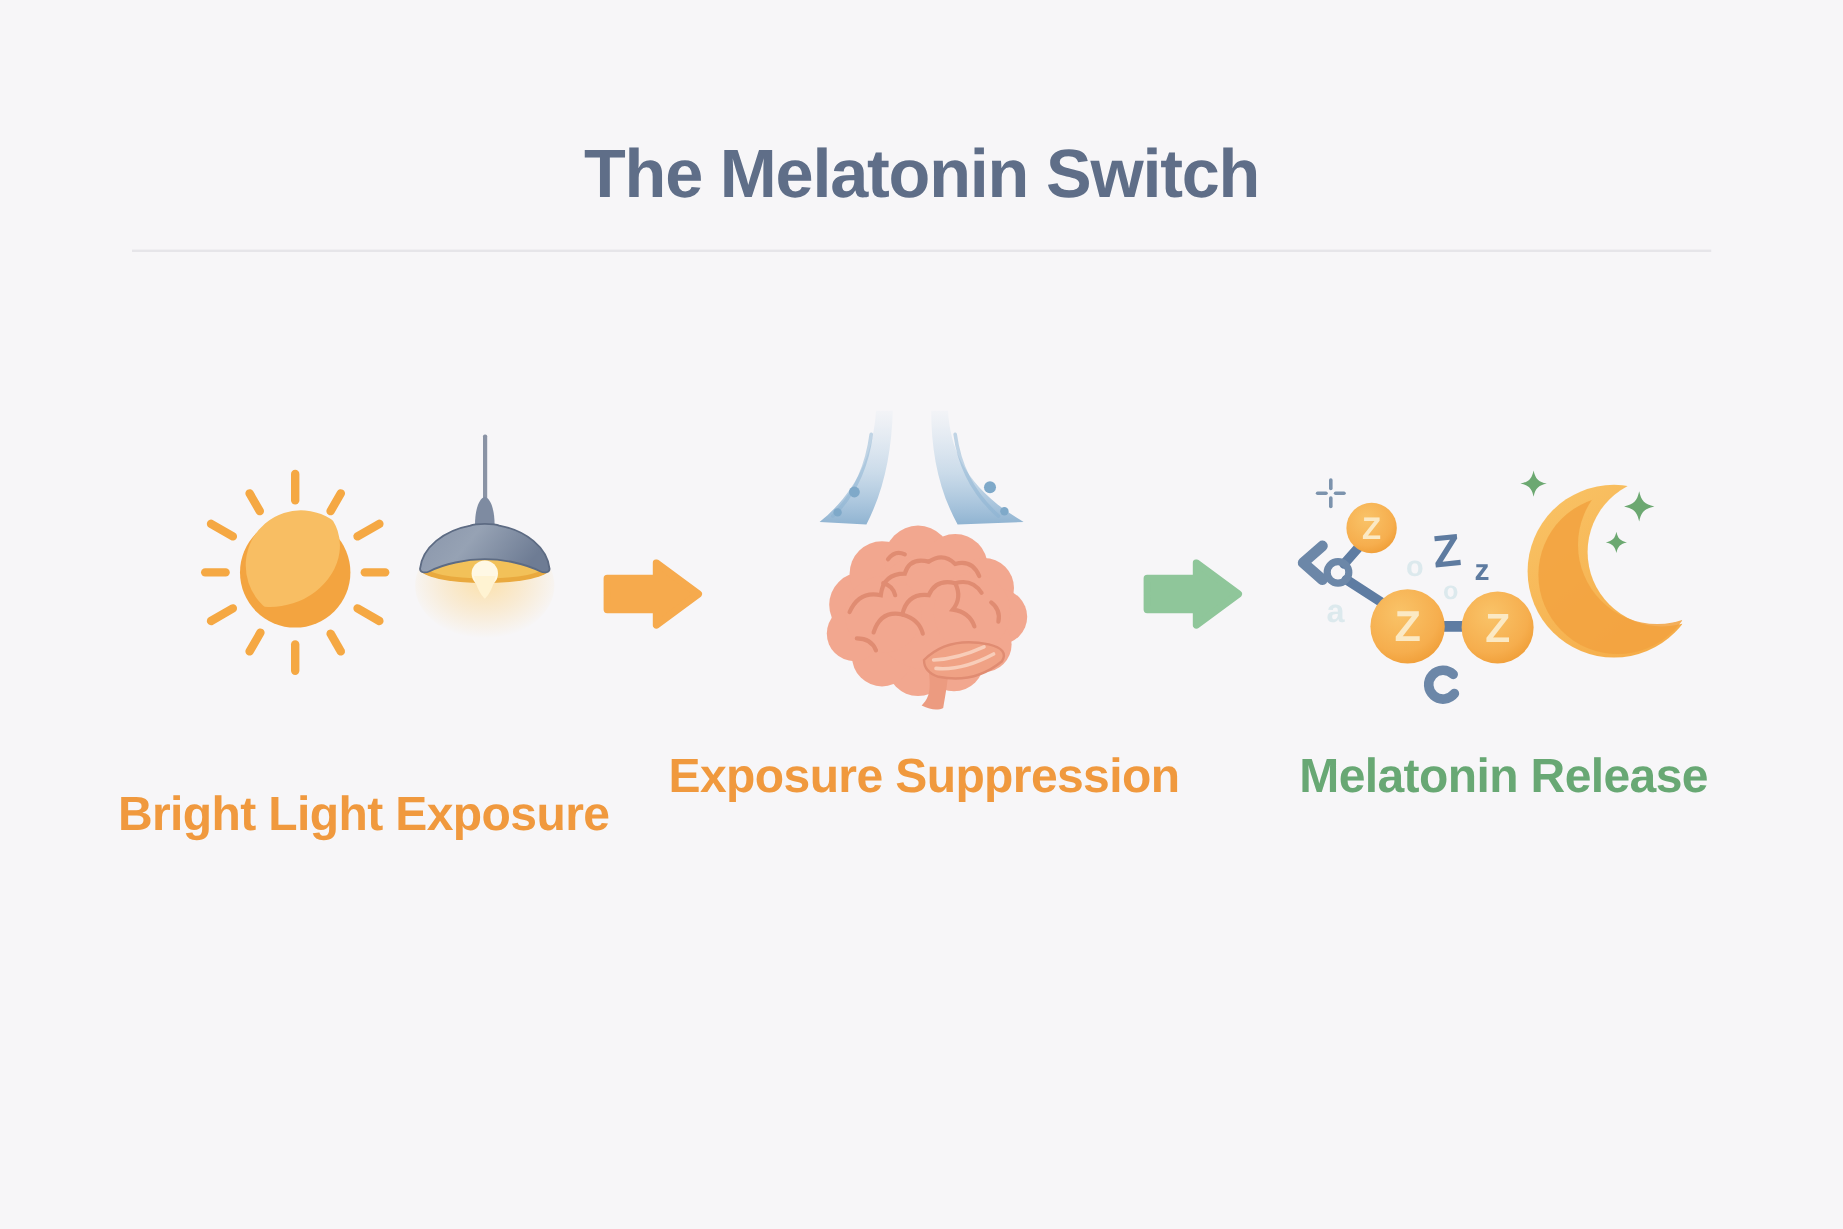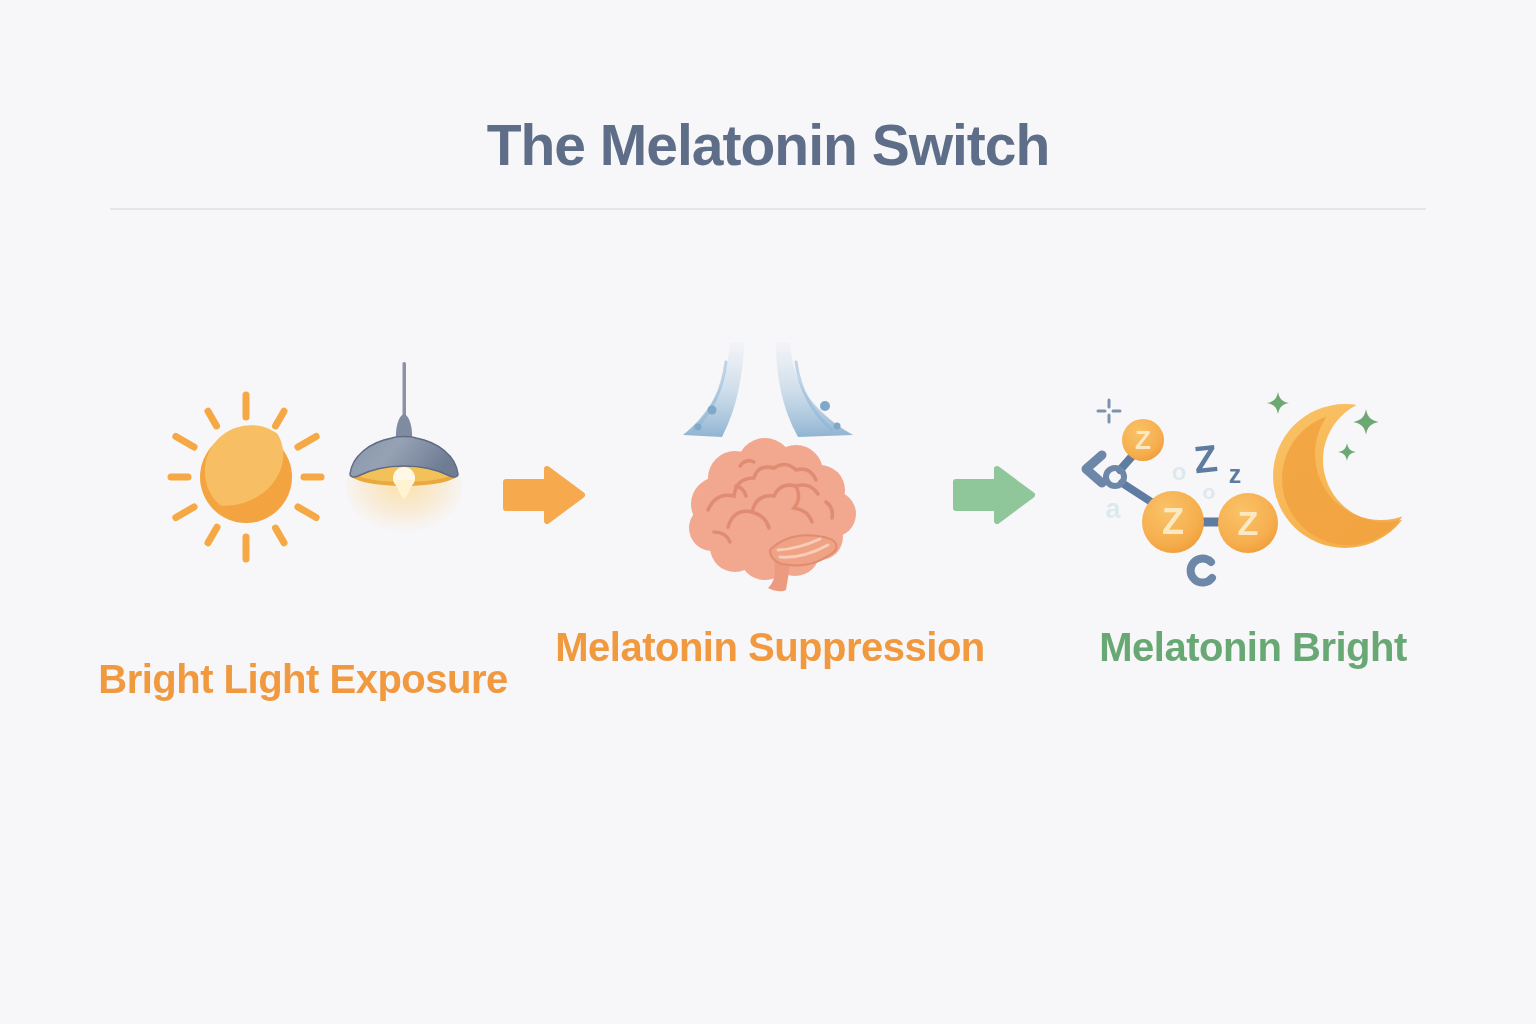--- a/index.html
+++ b/index.html
@@ -163,21 +163,21 @@
       <path d="M148,72 q8,6 6,16"></path>
       <path d="M58,56 q8,2 10,10"></path>
     </g>
     <path fill="#F0A285" stroke="#E08C72" stroke-width="2" d="M92,120 Q112,100 146,107 Q163,111 157,121 Q134,140 104,134 Q92,130 92,120 Z"></path>
     <g fill="none" stroke="#F8CDB9" stroke-width="3" stroke-linecap="round">
       <path d="M102,127 Q124,129 150,115"></path>
       <path d="M100,120 Q120,119 142,109"></path>
     </g>
   </svg>
 
-  <div class="stage-label label-2" style="color: rgb(240, 153, 62);">Melatonin Suppression</div>
+  <div class="stage-label label-2" style="color: rgb(240, 153, 62);">Exposure Suppression</div>
 
   <svg class="abs" style="left: 952px; top: 466px; color: rgb(143, 198, 154);" width="84" height="58" viewBox="0 0 84 58">
     <path d="M4,16 H45 V3 L80,29 L45,55 V42 H4 Z" fill="currentColor" stroke="currentColor" stroke-width="6" stroke-linejoin="round"></path>
   </svg>
 
   <svg class="abs" style="left:1072px; top:392px;" width="230" height="220" viewBox="0 0 230 220">
     <defs>
       <radialGradient id="nodeGrad" cx="40%" cy="32%" r="75%">
         <stop offset="0%" stop-color="#F9C368"></stop>
         <stop offset="70%" stop-color="#F6AE4E"></stop>
@@ -240,16 +240,16 @@
     <circle cx="83" cy="88" r="72" fill="url(#moonGrad)" mask="url(#moonMask)"></circle>
     <circle cx="86" cy="91" r="66" fill="#F2A340" mask="url(#moonMaskInner)" opacity="0.85"></circle>
     <g fill="#6CA871">
       <path transform="translate(16,15)" d="M0,-11 C1.5,-4 4,-1.5 11,0 C4,1.5 1.5,4 0,11 C-1.5,4 -4,1.5 -11,0 C-4,-1.5 -1.5,-4 0,-11 Z"></path>
       <path transform="translate(104,34) scale(1.15)" d="M0,-11 C1.5,-4 4,-1.5 11,0 C4,1.5 1.5,4 0,11 C-1.5,4 -4,1.5 -11,0 C-4,-1.5 -1.5,-4 0,-11 Z"></path>
       <path transform="translate(85,64) scale(0.8)" d="M0,-11 C1.5,-4 4,-1.5 11,0 C4,1.5 1.5,4 0,11 C-1.5,4 -4,1.5 -11,0 C-4,-1.5 -1.5,-4 0,-11 Z"></path>
     </g>
   </svg>
 
   <div class="stage-label label-3" style="color: rgb(104, 168, 116);">
-    <div>Melatonin Bright</div>
+    <div>Melatonin Release</div>
   </div>
 
 </div>
 
 </body></html>

